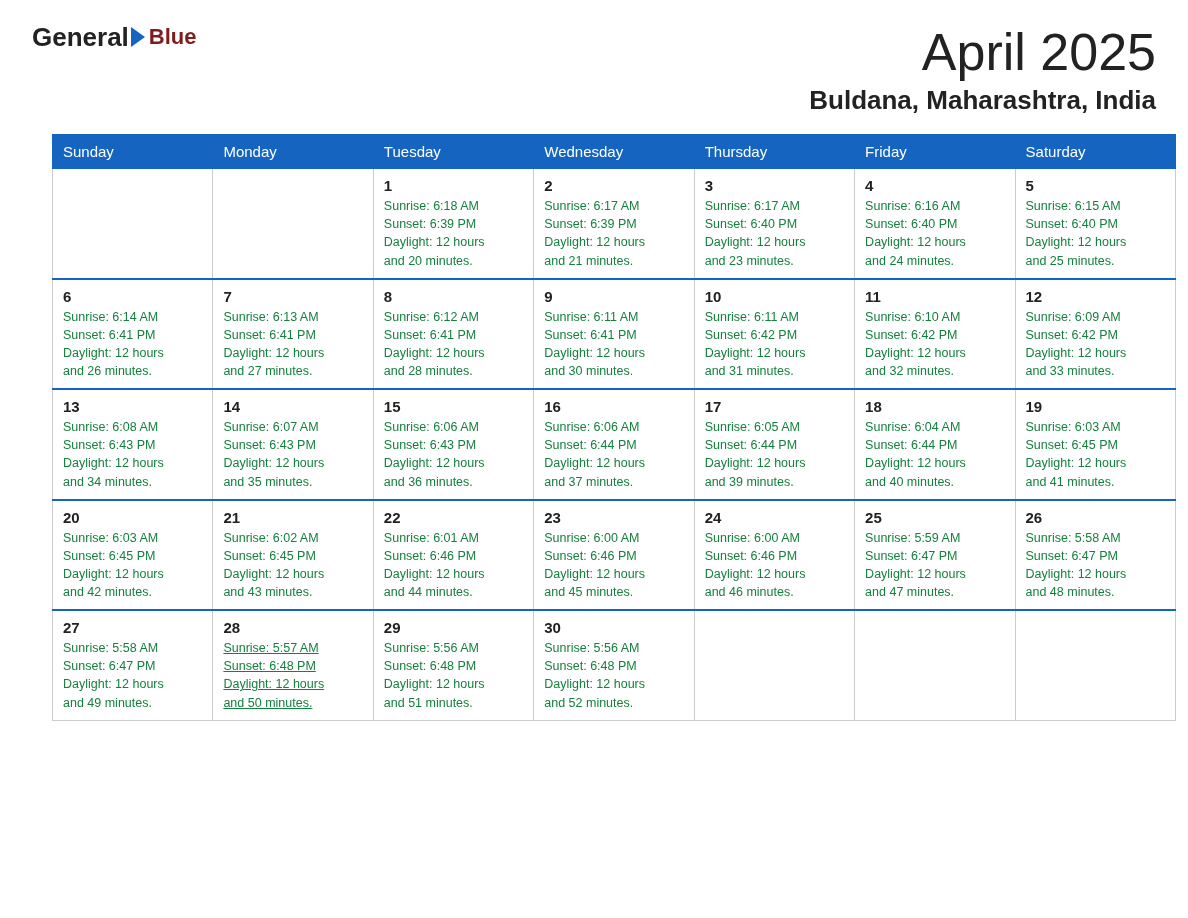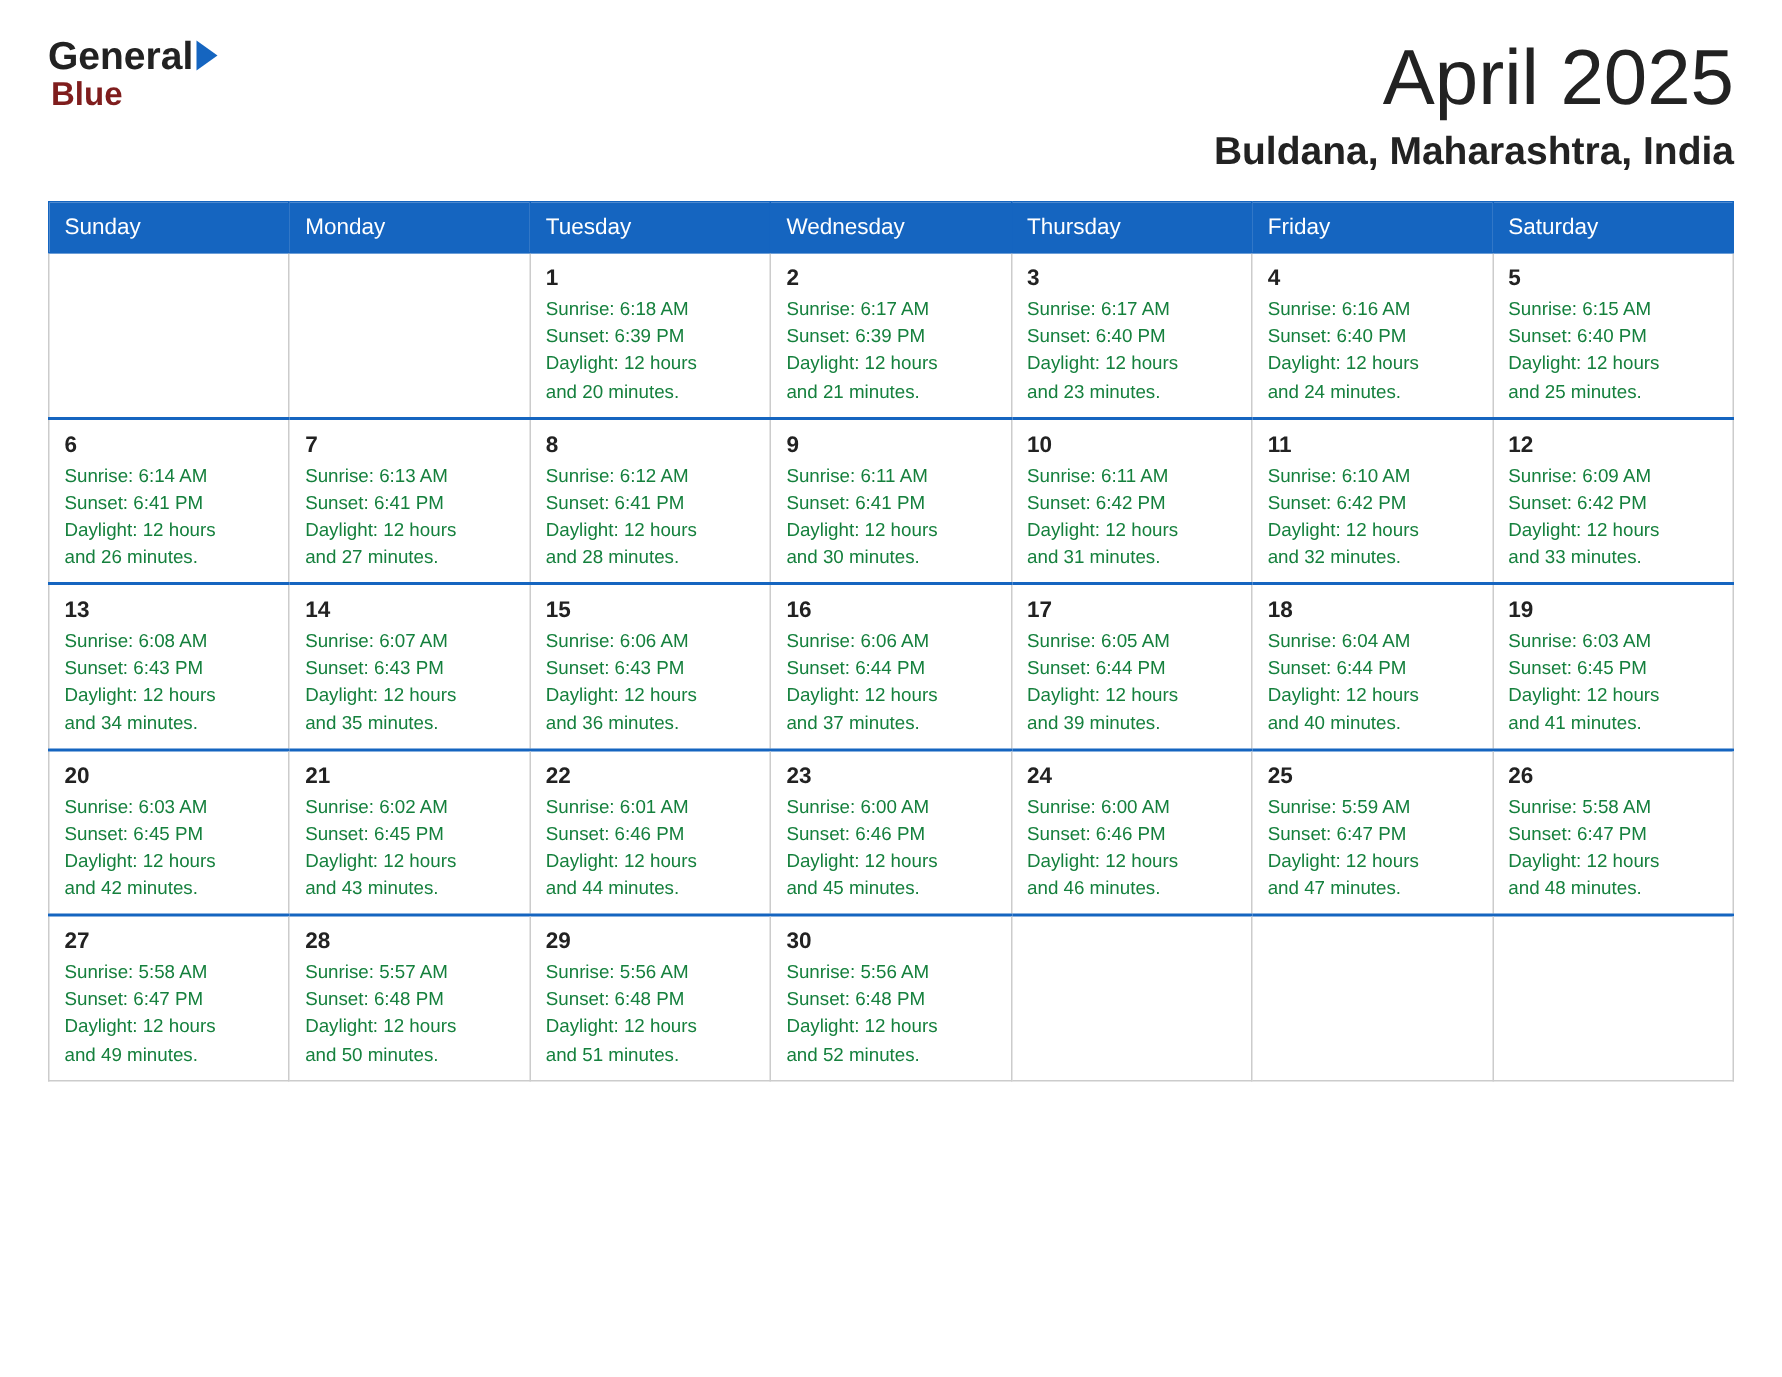--- a/index.html
+++ b/index.html
@@ -12,21 +12,20 @@
       min-height: 918px;
     }
     .header-area {
       display: flex;
       justify-content: space-between;
       align-items: flex-start;
       margin-bottom: 18px;
     }
     .logo-area {
       display: flex;
-      flex-direction: column;
       align-items: flex-start;
     }
     .logo-text {
       display: flex;
       align-items: center;
       font-size: 26px;
       font-weight: bold;
       color: #222;
       line-height: 1;
     }
@@ -59,20 +58,21 @@
     .subtitle {
       font-size: 26px;
       font-weight: bold;
       color: #222;
       margin-top: 4px;
     }
     .calendar-table {
       width: 100%;
       border-collapse: collapse;
       table-layout: fixed;
+      margin-left: 20px;
     }
     .calendar-table thead tr th {
       background-color: #1565C0;
       color: #fff;
       padding: 8px 10px;
       font-size: 15px;
       font-weight: normal;
       text-align: left;
       border: 1px solid #1565C0;
     }
@@ -329,21 +329,21 @@
       <tr>
         <td>
           <span class="day-num">27</span>
           <div class="day-info" style="white-space: pre-line;">Sunrise: 5:58 AM
 Sunset: 6:47 PM
 Daylight: 12 hours
 and 49 minutes.</div>
         </td>
         <td>
           <span class="day-num">28</span>
-          <div class="day-info" style="white-space: pre-line;">Sunrise: 5:57 AM
+          <div class="day-info" style="white-space: pre-line; text-decoration: underline;">Sunrise: 5:57 AM
 Sunset: 6:48 PM
 Daylight: 12 hours
 and 50 minutes.</div>
         </td>
         <td>
           <span class="day-num">29</span>
           <div class="day-info" style="white-space: pre-line;">Sunrise: 5:56 AM
 Sunset: 6:48 PM
 Daylight: 12 hours
 and 51 minutes.</div>

